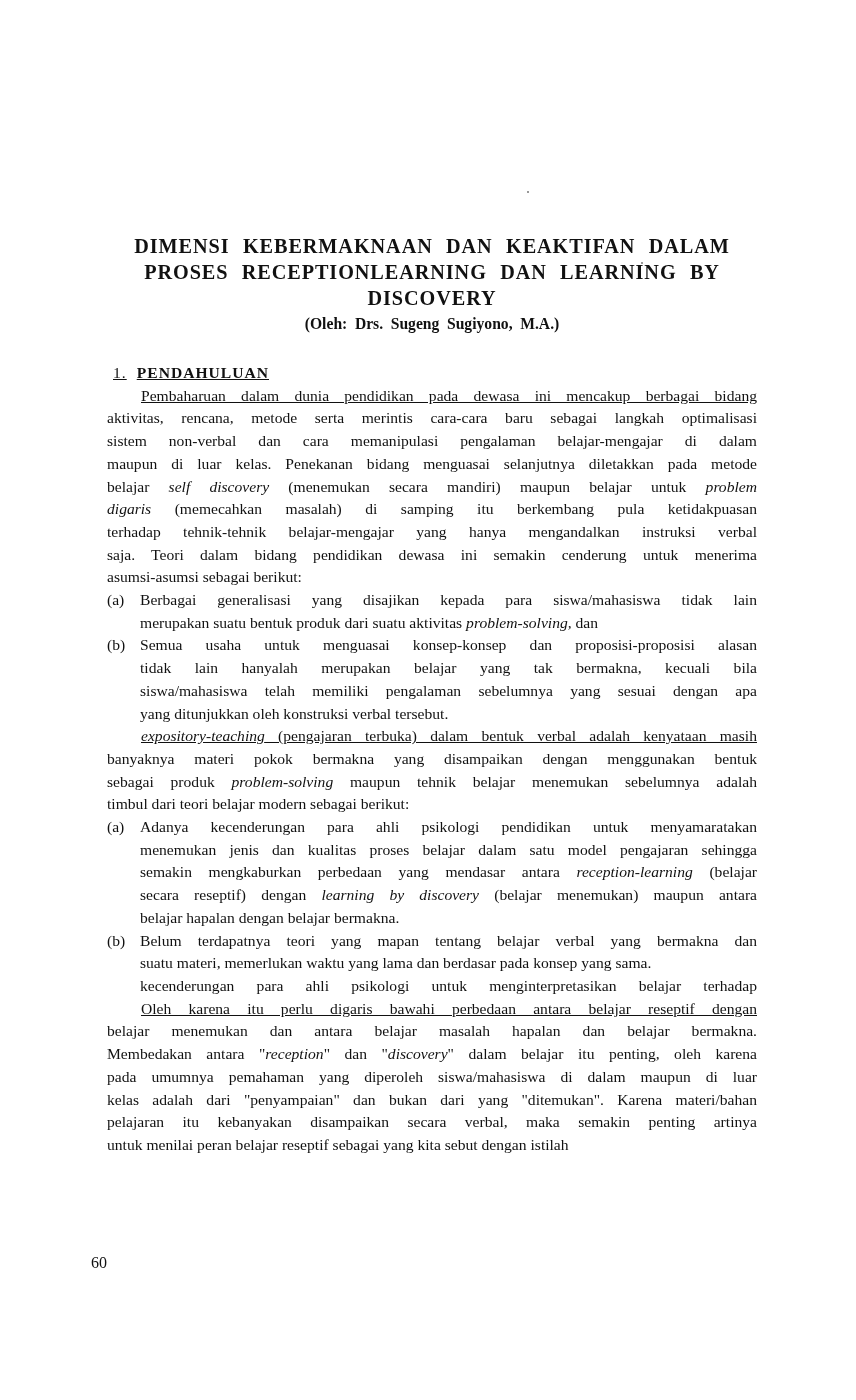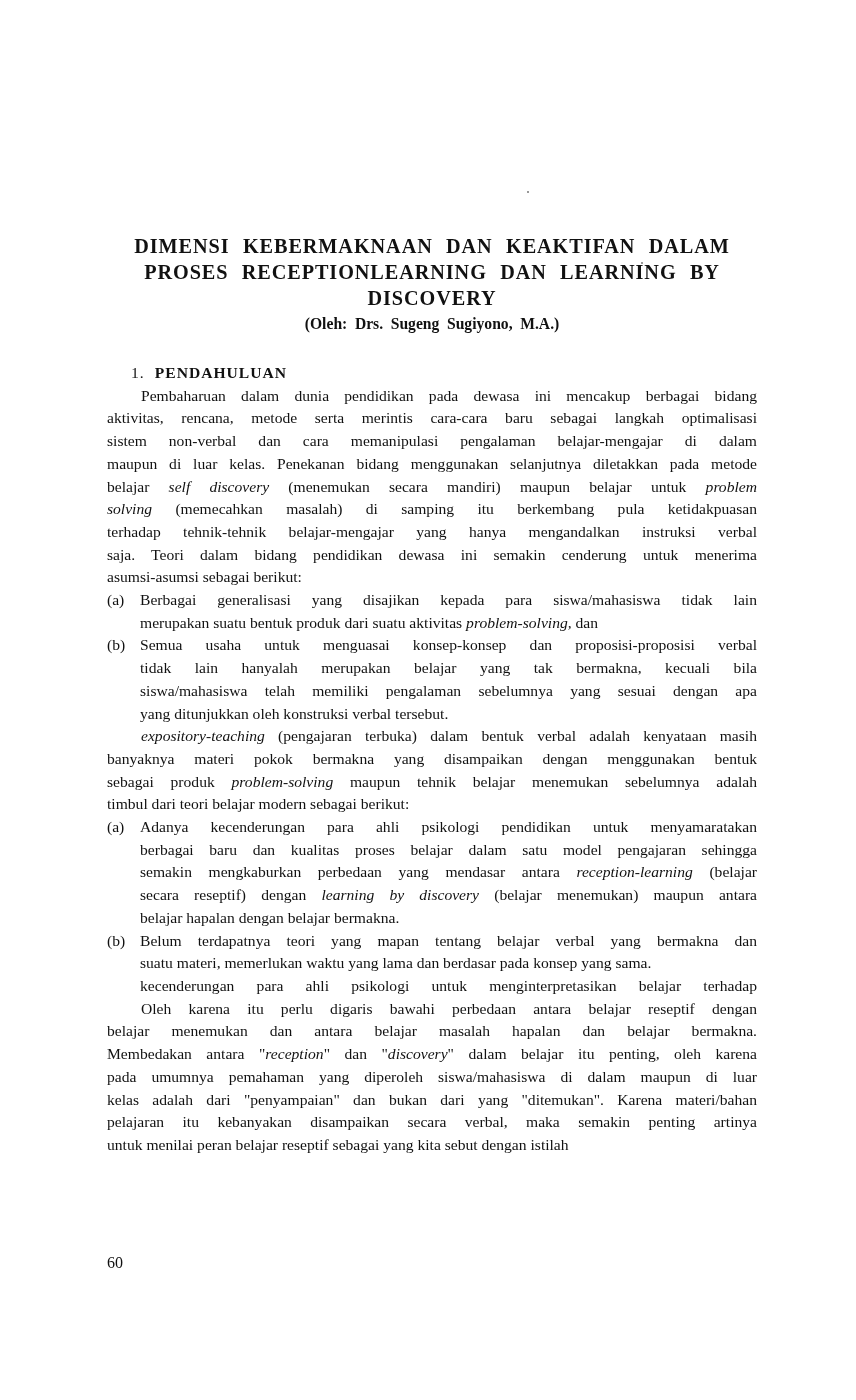--- a/index.html
+++ b/index.html
@@ -16,32 +16,32 @@
       position: absolute; left: 107px; width: 650px; top: 313px;
       font-family: "Liberation Serif", serif; font-weight: bold;
       font-size: 17px; line-height: 22px; text-align: center; word-spacing: 4px;
       transform: scaleX(0.92); transform-origin: center top;
     }
     .body {
       position: absolute; left: 107px; top: 362px; width: 650px;
       font-family: "Liberation Serif", serif; font-size: 15.6px; line-height: 22.7px;
       text-align: justify; text-align-last: left;
     }
-    .heading { font-weight: bold; letter-spacing: 1px; margin-left: 24px; }
+    .heading { font-weight: bold; letter-spacing: 1px; margin-left: 6px; text-decoration: underline; }
     .heading .num { font-weight: normal; margin-right: 10px; }
     .para { text-indent: 34px; margin: 0; }
     .item { position: relative; padding-left: 33px; margin: 0; }
     .item .marker { position: absolute; left: 0; top: 0; }
     .line { display: block; text-align: justify; text-align-last: justify; }
     .line.last { text-align-last: left; }
-    .para .line:first-child { text-indent: 34px; }
+    .para .line:first-child { text-indent: 34px; text-decoration: underline; }
     .para .line { text-indent: 0; }
     i { font-style: italic; }
     .page-number {
-      position: absolute; left: 107px; top: 1254px;
+      position: absolute; left: 91px; top: 1254px;
       font-family: "Liberation Serif", serif; font-size: 16px;
     }
     .speck { position: absolute; width: 2px; height: 2px; background: #777; border-radius: 1px; }
   </style>
 </head>
 <body>
 
 <div class="page">
   <span class="speck" style="left:527px;top:191px;"></span>
   <span class="speck" style="left:641px;top:262px;"></span>
@@ -55,52 +55,52 @@
   <div class="byline">(Oleh: Drs. Sugeng Sugiyono, M.A.)</div>
 
   <div class="body">
     <div class="heading">
       <span class="num">1.</span><span>PENDAHULUAN</span>
     </div>
     <div class="para" id="p1">
         <span class="line">Pembaharuan dalam dunia pendidikan pada dewasa ini mencakup berbagai bidang</span>
         <span class="line">aktivitas, rencana, metode serta merintis cara-cara baru sebagai langkah optimalisasi</span>
         <span class="line">sistem non-verbal dan cara memanipulasi pengalaman belajar-mengajar di dalam</span>
-        <span class="line">maupun di luar kelas. Penekanan bidang menggunakan selanjutnya diletakkan pada metode</span>
+        <span class="line">maupun di luar kelas. Penekanan bidang menguasai selanjutnya diletakkan pada metode</span>
         <span class="line">belajar <i>self discovery</i> (menemukan secara mandiri) maupun belajar untuk <i>problem</i></span>
-        <span class="line"><i>solving</i> (memecahkan masalah) di samping itu berkembang pula ketidakpuasan</span>
+        <span class="line"><i>digaris</i> (memecahkan masalah) di samping itu berkembang pula ketidakpuasan</span>
         <span class="line">terhadap tehnik-tehnik belajar-mengajar yang hanya mengandalkan instruksi verbal</span>
         <span class="line">saja. Teori dalam bidang pendidikan dewasa ini semakin cenderung untuk menerima</span>
         <span class="line last">asumsi-asumsi sebagai berikut:</span>
       </div>
     <div id="l1">
         <div class="item">
           <span class="marker">(a)</span>
           <span class="line">Berbagai generalisasi yang disajikan kepada para siswa/mahasiswa tidak lain</span>
           <span class="line last">merupakan suatu bentuk produk dari suatu aktivitas <i>problem-solving,</i> dan</span>
         </div>
         <div class="item">
           <span class="marker">(b)</span>
-          <span class="line">Semua usaha untuk menguasai konsep-konsep dan proposisi-proposisi verbal</span>
+          <span class="line">Semua usaha untuk menguasai konsep-konsep dan proposisi-proposisi alasan</span>
           <span class="line">tidak lain hanyalah merupakan belajar yang tak bermakna, kecuali bila</span>
           <span class="line">siswa/mahasiswa telah memiliki pengalaman sebelumnya yang sesuai dengan apa</span>
           <span class="line last">yang ditunjukkan oleh konstruksi verbal tersebut.</span>
         </div>
       </div>
     <div class="para" id="p2">
         <span class="line"><i>expository-teaching</i> (pengajaran terbuka) dalam bentuk verbal adalah kenyataan masih</span>
         <span class="line">banyaknya materi pokok bermakna yang disampaikan dengan menggunakan bentuk</span>
         <span class="line">sebagai produk <i>problem-solving</i> maupun tehnik belajar menemukan sebelumnya adalah</span>
         <span class="line last">timbul dari teori belajar modern sebagai berikut:</span>
       </div>
     <div id="l2">
         <div class="item">
           <span class="marker">(a)</span>
           <span class="line">Adanya kecenderungan para ahli psikologi pendidikan untuk menyamaratakan</span>
-          <span class="line">berbagai baru dan kualitas proses belajar dalam satu model pengajaran sehingga</span>
+          <span class="line">menemukan jenis dan kualitas proses belajar dalam satu model pengajaran sehingga</span>
           <span class="line">semakin mengkaburkan perbedaan yang mendasar antara <i>reception-learning</i> (belajar</span>
           <span class="line">secara reseptif) dengan <i>learning by discovery</i> (belajar menemukan) maupun antara</span>
           <span class="line last">belajar hapalan dengan belajar bermakna.</span>
         </div>
         <div class="item">
           <span class="marker">(b)</span>
           <span class="line">Belum terdapatnya teori yang mapan tentang belajar verbal yang bermakna dan</span>
           <span class="line last">suatu materi, memerlukan waktu yang lama dan berdasar pada konsep yang sama.</span>
           <span class="line">kecenderungan para ahli psikologi untuk menginterpretasikan belajar terhadap</span>
         </div>

